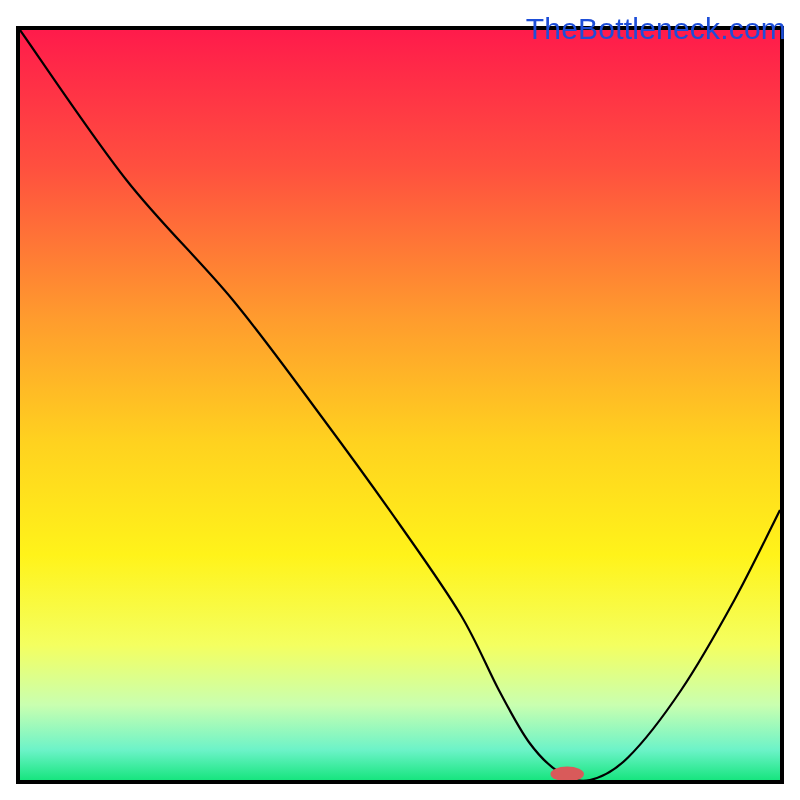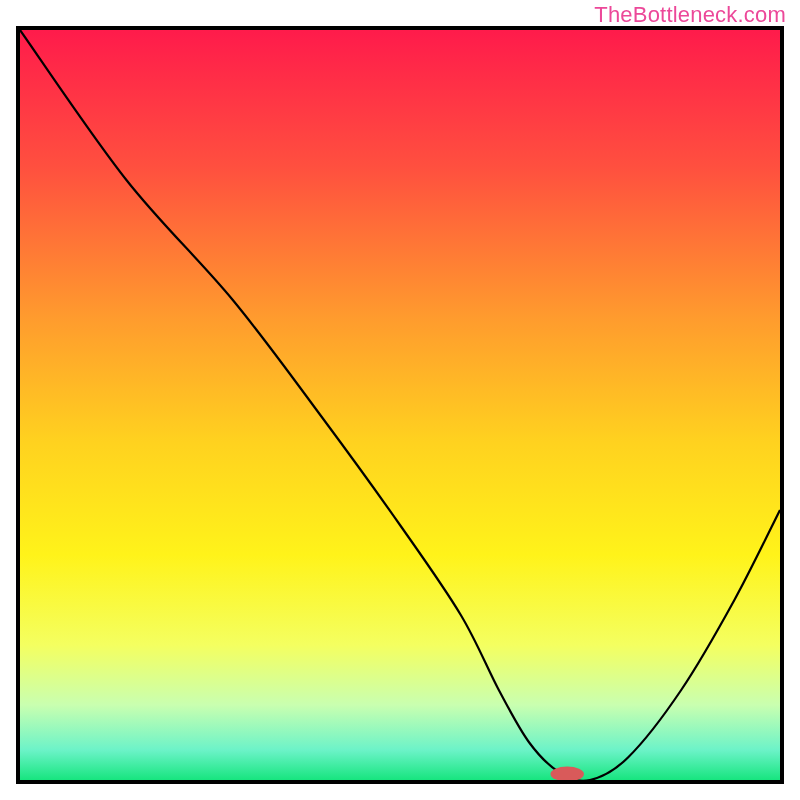--- a/index.html
+++ b/index.html
@@ -10,24 +10,24 @@
     background: #ffffff;
     font-family: Arial, Helvetica, sans-serif;
   }
   .container {
     position: relative;
     width: 800px;
     height: 800px;
   }
   .watermark {
     position: absolute;
-    top: 2px;
+    top: 12px;
     right: 14px;
-    color: #ec4899;
-    font-size: 22px;
+    color: #1d4ed8;
+    font-size: 30px;
     font-weight: 500;
     letter-spacing: 0.2px;
     z-index: 10;
   }
   .frame {
     position: absolute;
     left: 16px;
     top: 26px;
     width: 768px;
     height: 758px;

